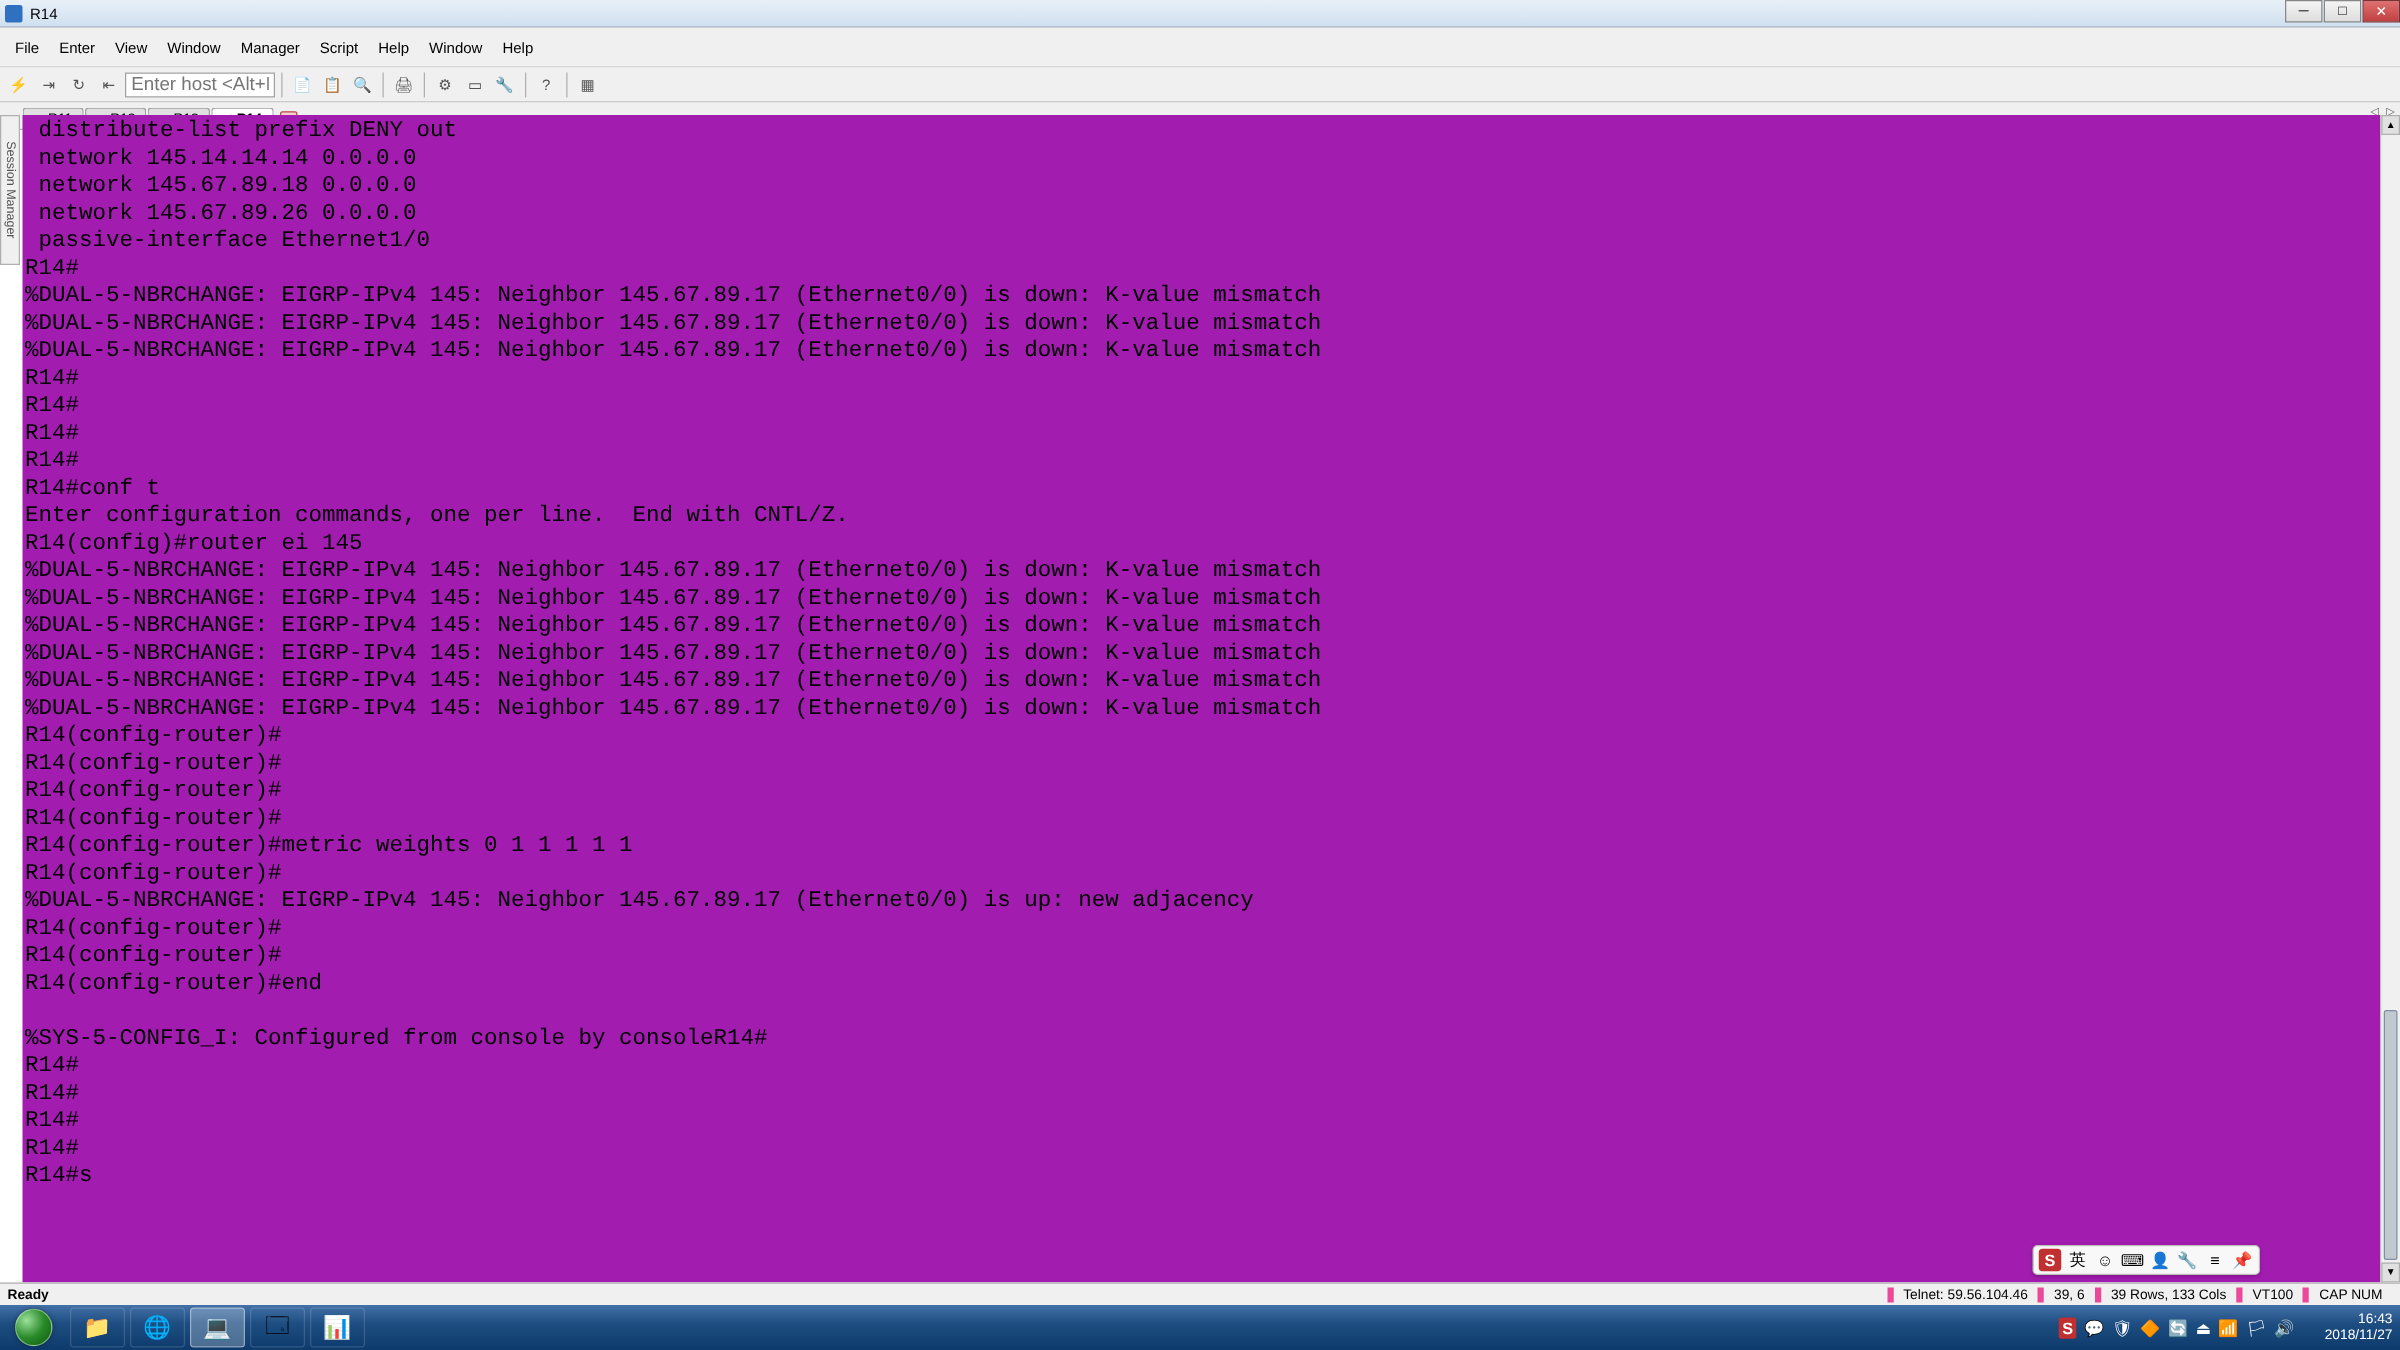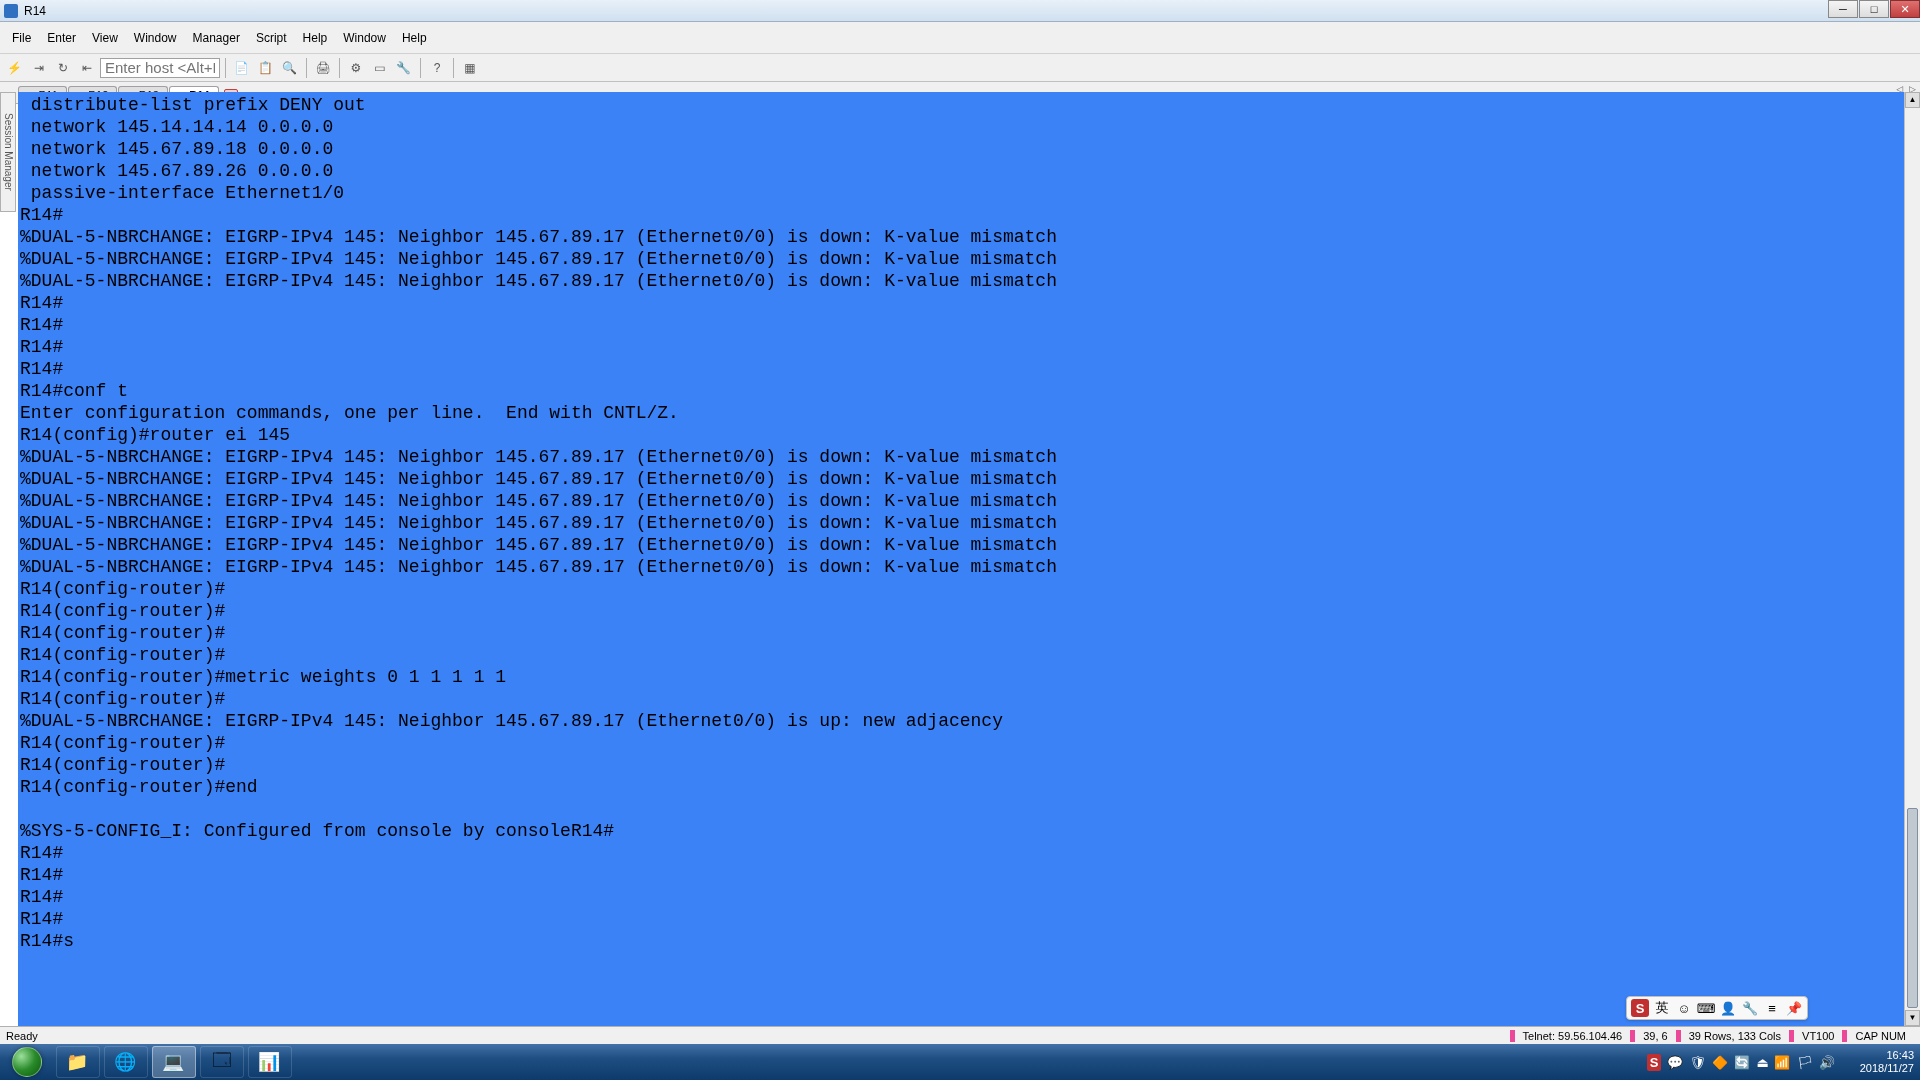--- a/index.html
+++ b/index.html
@@ -126,21 +126,21 @@
   justify-content: center;
   color: #555;
   cursor: pointer;
 }
 .terminal {
   position: absolute;
   left: 18px;
   right: 16px;
   top: 92px;
   bottom: 54px;
-  background: #3b82f6;
+  background: #a21caf;
   overflow: hidden;
   font-family: "Consolas", "Courier New", monospace;
   font-size: 18px;
   line-height: 22px;
   white-space: pre;
   color: #000;
   padding: 2px;
 }
 .scrollbar-v {
   position: absolute; right: 0; top: 92px; bottom: 54px;
@@ -152,21 +152,21 @@
   position: absolute;
   left: 0; right: 0; bottom: 36px;
   height: 18px;
   background: #f0f0f0;
   border-top: 1px solid #b0b0b0;
   display: flex;
   align-items: center;
   font-size: 11px;
   padding: 0 6px;
 }
-.status-left { flex: 1; }
+.status-left { flex: 1; font-weight: bold; }
 .status-seg { border-left: 5px solid #ec4899; padding: 0 8px; }
 .taskbar {
   position: absolute;
   left: 0; right: 0; bottom: 0;
   height: 36px;
   background: linear-gradient(to bottom, #4372a8, #1e4e82 40%, #0d3a6b);
   display: flex;
   align-items: center;
 }
 .start-btn {

